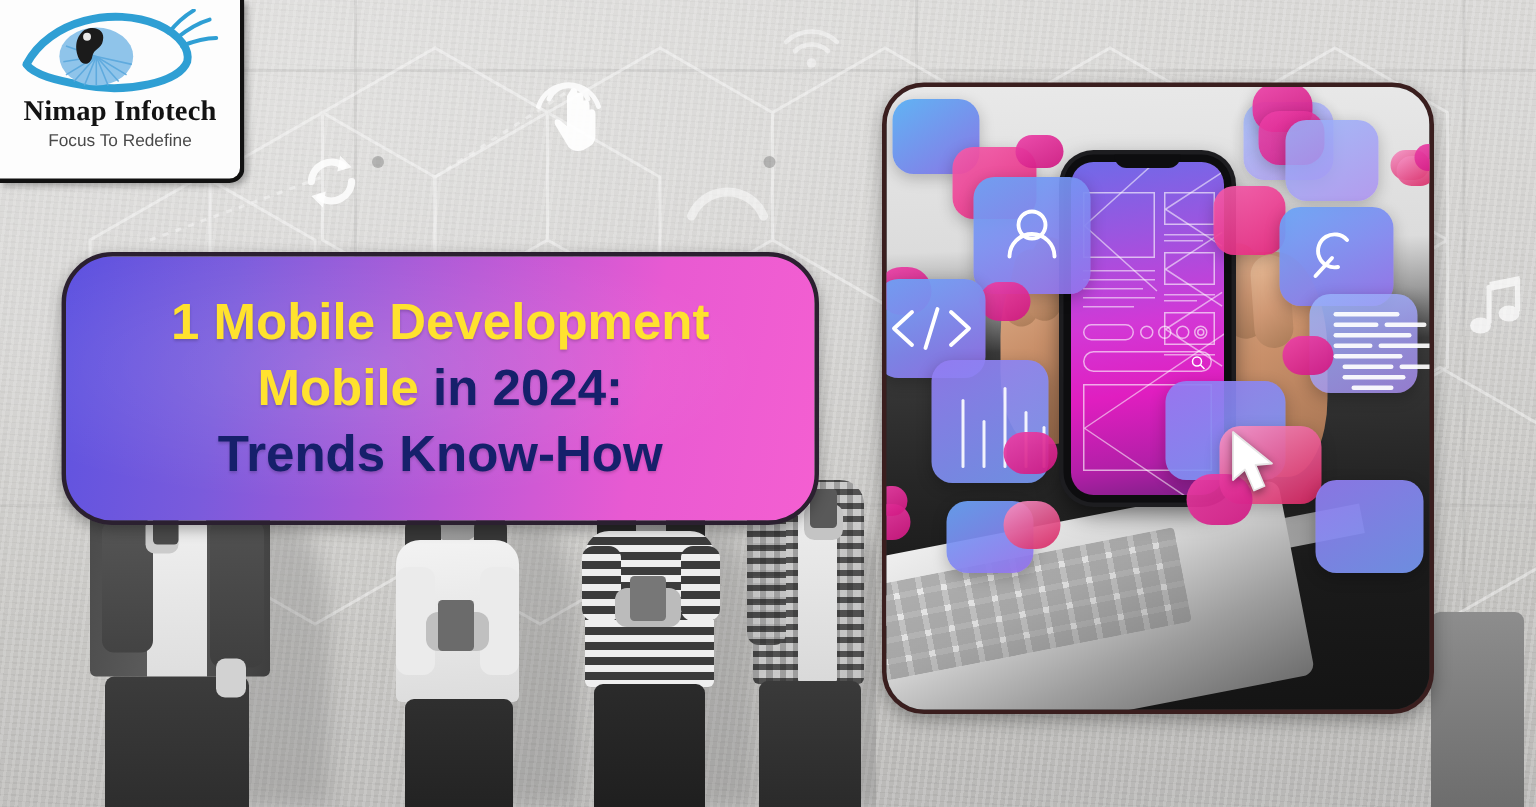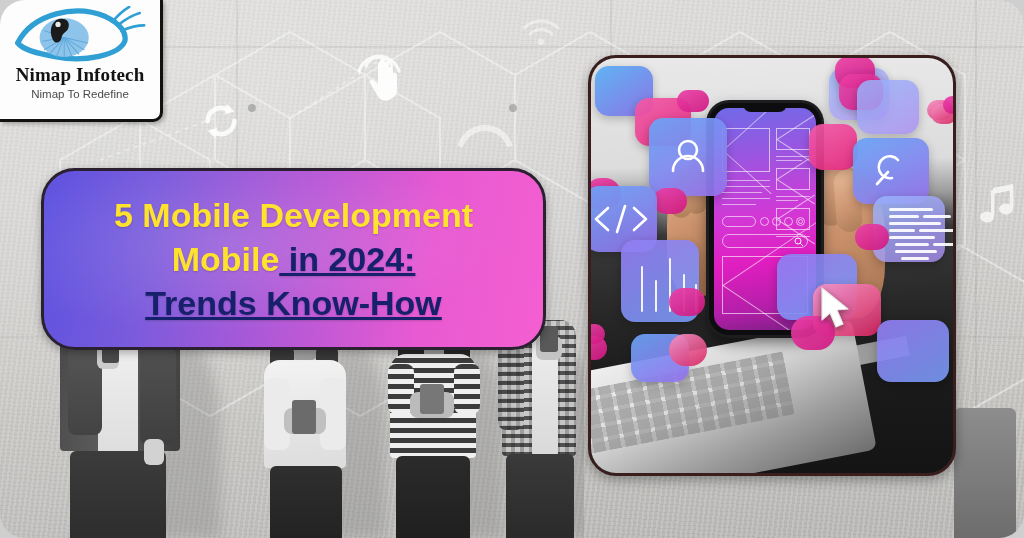--- a/index.html
+++ b/index.html
@@ -3,21 +3,20 @@
 <meta charset="utf-8">
 <style>
   html,body{margin:0;padding:0;background:#cfcfcf;}
   body{font-family:"Liberation Sans", sans-serif;}
 
   .canvas{
     position:relative;
     width:1024px;height:538px;
     overflow:hidden;
     background:#c9c8c6;
-    border-radius:25px;
   }
 
   
   .bg-base{
     position:absolute;inset:0;
     background:
       linear-gradient(180deg,#d9d8d6 0%,#d3d2d0 40%,#c9c8c5 72%,#bdbcba 100%);
   }
   .bg-grain{
     position:absolute;inset:0;
@@ -95,21 +94,21 @@
   .t-line{
     position:relative;
     font-weight:bold;
     font-size:34px;
     line-height:1.3;
     text-align:center;
     white-space:nowrap;
     text-shadow:0 1px 2px rgba(0,0,0,.18);
   }
   .t-yellow{color:#ffe22e;}
-  .t-navy{color:#16206b;text-decoration:underline;}
+  .t-navy{color:#16206b;}
 
   
   .img-panel{
     position:absolute;left:588px;top:55px;width:362px;height:415px;
     border-radius:28px;
     border:3px solid #3a1e1e;
     overflow:hidden;
     box-shadow:0 4px 12px rgba(0,0,0,.33);
     background:#2b2b2b;
   }
@@ -369,27 +368,27 @@
         <line x1="57" y1="36" x2="80" y2="50"></line>
           <line x1="57" y1="36" x2="84" y2="42"></line>
         <line x1="57" y1="36" x2="32" y2="40"></line>
           <line x1="57" y1="36" x2="34" y2="28"></line>
       </g>
 
       <path d="M48 16 C56 12 64 16 62 24 C61 30 55 30 54 36 C53 42 47 44 44 38 C41 32 40 22 48 16 Z" fill="#1b1b1b"></path>
       <circle cx="50" cy="21" r="3" fill="#ffffff" opacity=".9"></circle>
     </svg>
     <div class="logo-name">Nimap Infotech</div>
-    <div class="logo-tag">Nimap To Redefine</div>
+    <div class="logo-tag">Focus To Redefine</div>
   </div>
 
   <div class="title-pill">
     <div class="sheen"></div>
     <div class="t-line">
-      <span class="t-yellow">5 Mobile Development</span>
+      <span class="t-yellow">1 Mobile Development</span>
     </div>
     <div class="t-line">
       <span class="t-yellow">Mobile</span><span class="t-navy"> in 2024:</span>
     </div>
     <div class="t-line">
       <span class="t-navy">Trends Know-How</span>
     </div>
   </div>
 
   <div class="img-panel">

